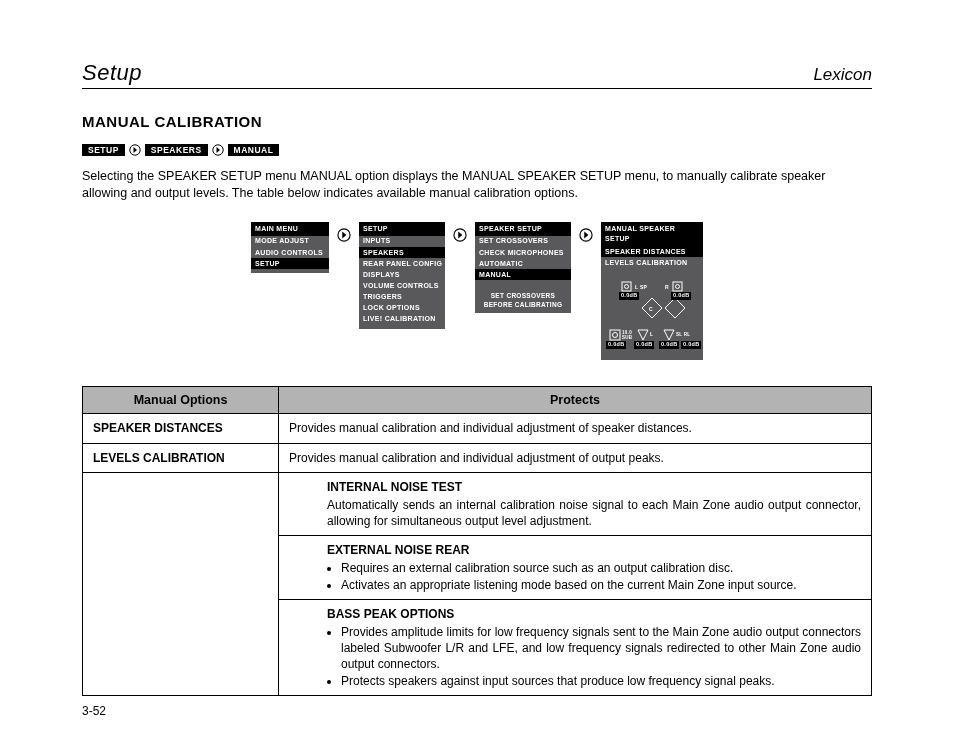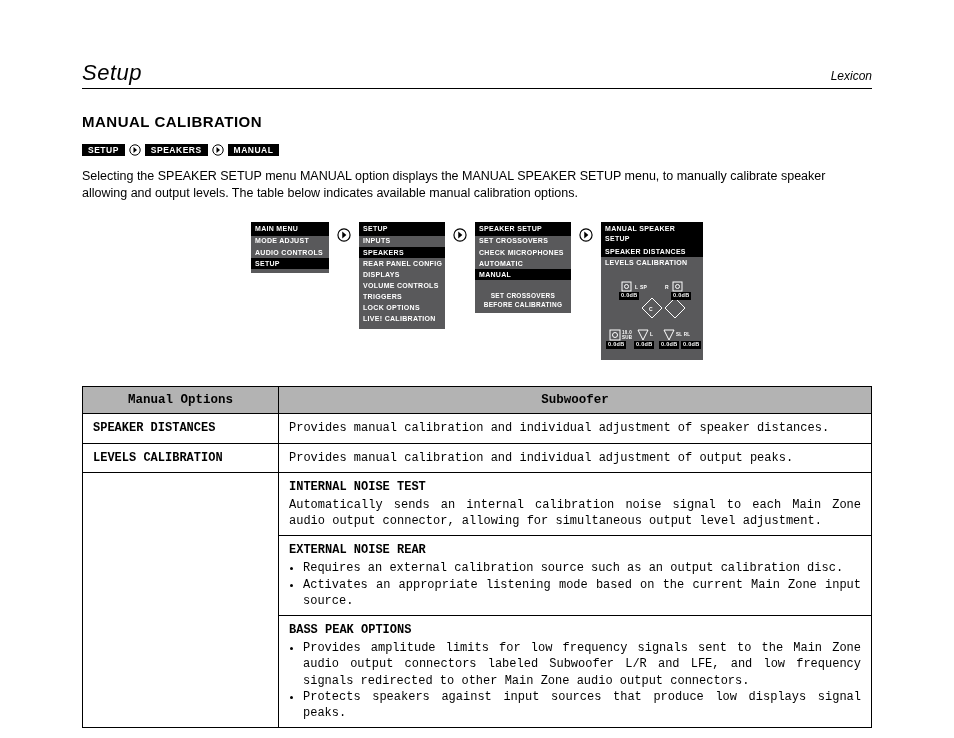--- a/index.html
+++ b/index.html
@@ -25,21 +25,21 @@
   }
   .header-left {
     font-style: italic;
     font-size: 22px;
     font-family: "Optima", "Candara", "Segoe UI", sans-serif;
     font-weight: 400;
     letter-spacing: 0.5px;
   }
   .header-right {
     font-style: italic;
-    font-size: 12px;
+    font-size: 17px;
     margin-left: 16px;
   }
   .section-title {
     font-weight: 700;
     font-size: 15px;
     letter-spacing: 0.5px;
     margin-bottom: 14px;
   }
   .breadcrumb {
     display: flex;
@@ -123,21 +123,20 @@
     color:#fff;
     font-size:5.5px;
     padding:0 2px;
     line-height:1.4;
   }
   
   .main-table {
     width: 100%;
     border-collapse: collapse;
     font-size: 12px;
-    font-family: Liberation Mono, monospace;
   }
   .main-table th {
     background: #b3b3b3;
     border: 1px solid #000;
     font-weight: 700;
     padding: 6px 10px;
     text-align: center;
     font-size: 12.5px;
   }
   .main-table td {
@@ -164,21 +163,21 @@
     padding-left: 14px;
   }
   .bullets li {
     margin: 0;
     text-align: justify;
   }
   .details-cell p {
     margin: 0;
     text-align: justify;
   }
-  .details-cell .block { margin-top: 10px; }
+  .details-cell .block { margin-top: 10px; margin-left: 38px; }
   .details-cell .block:first-child { margin-top: 0; }
   .footer {
     font-size: 12px;
     margin-top: 8px;
   }
 </style>
 </head>
 <body>
 
 <div class="page">
@@ -300,21 +299,21 @@
         <div class="mss-label" style="left:80px; top:65px;">0.0dB</div>
       </div>
     </div>
 
   </div>
 
   <table class="main-table">
     <thead>
       <tr>
         <th>Manual Options</th>
-        <th>Subwoofer</th>
+        <th>Protects</th>
       </tr>
     </thead>
     <tbody>
       <tr>
         <td class="label">SPEAKER DISTANCES</td>
         <td>Provides manual calibration and individual adjustment of speaker distances.</td>
       </tr>
       <tr>
         <td class="label">LEVELS CALIBRATION</td>
         <td>Provides manual calibration and individual adjustment of output peaks.</td>
@@ -340,21 +339,21 @@
           </div>
         </td>
       </tr>
       <tr>
         <td class="label" style="border-top:none; border-right:1px solid #000;"></td>
         <td class="details-cell">
           <div class="block">
             <div class="sub-heading">BASS PEAK OPTIONS</div>
             <ul class="bullets">
               <li>Provides amplitude limits for low frequency signals sent to the Main Zone audio output connectors labeled Subwoofer L/R and LFE, and low frequency signals redirected to other Main Zone audio output connectors.</li>
-              <li>Protects speakers against input sources that produce low displays signal peaks.</li>
+              <li>Protects speakers against input sources that produce low frequency signal peaks.</li>
             </ul>
           </div>
         </td>
       </tr>
     </tbody>
   </table>
 
   <div class="footer">3-52</div>
 
 </div>

